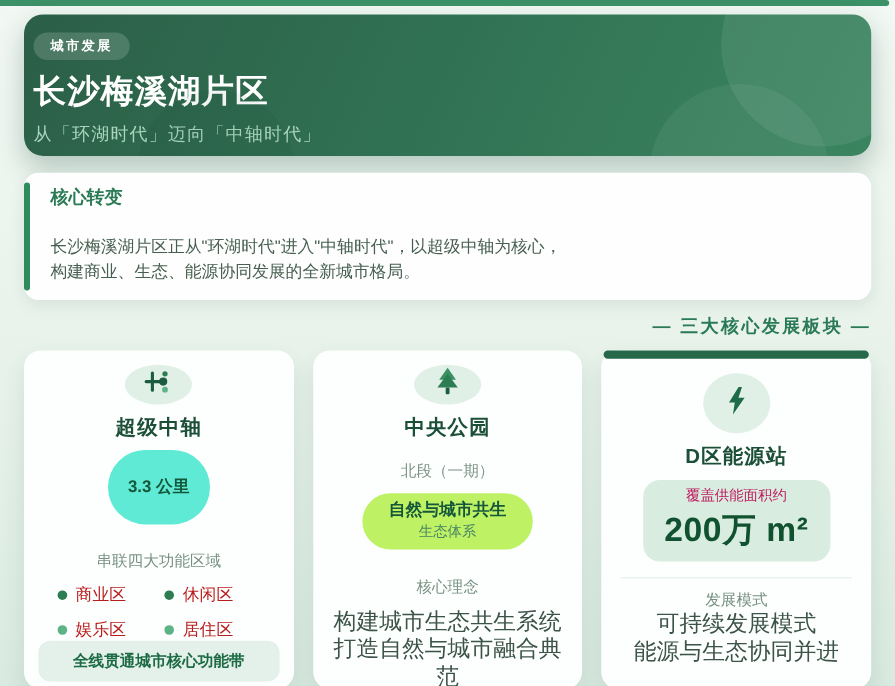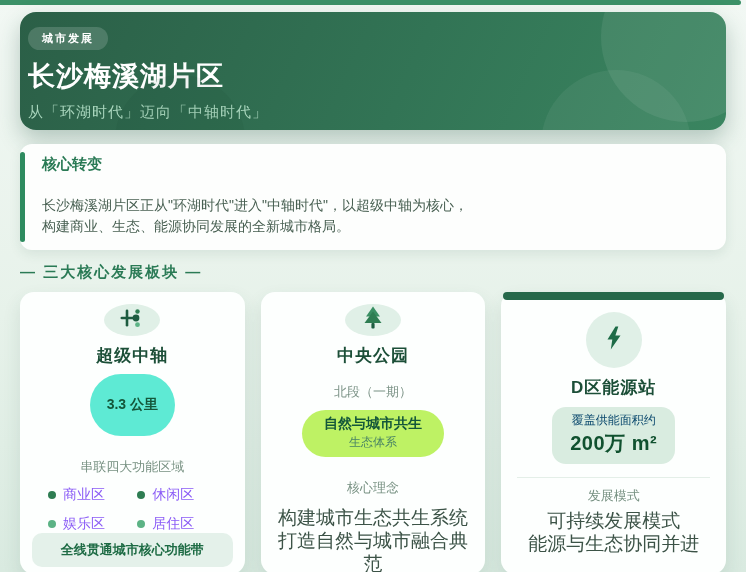--- a/index.html
+++ b/index.html
@@ -33,49 +33,49 @@
   
   .trans-card{
     margin-top:14px;background:#fdfefd;border-radius:12px;position:relative;
     padding:11px 22px 13px;box-shadow:0 4px 12px rgba(40,90,70,.10);
   }
   .trans-accent{position:absolute;left:0;top:8px;bottom:8px;width:5px;border-radius:6px;background:#2e8b5f;}
   .trans-title{font-size:15px;font-weight:bold;color:#2a7a55;margin-bottom:21px;}
   .trans-line{font-size:14px;color:#475f51;line-height:21px;}
 
   
-  .section-heading{margin:13px 0 10px;text-align:left;font-size:15px;font-weight:bold;color:#2a7a55;letter-spacing:2px;}
+  .section-heading{margin:13px 0 10px;text-align:right;font-size:15px;font-weight:bold;color:#2a7a55;letter-spacing:2px;}
 
   
   .cards{display:flex;gap:16px;align-items:stretch;height:282px;}
   .card{
     flex:1;background:#fdfffe;border-radius:14px;box-sizing:border-box;
     box-shadow:0 8px 18px rgba(40,90,70,.12);
     padding:0 12px 13px;display:flex;flex-direction:column;text-align:center;
   }
   .card-cap{height:8px;background:#26684a;border-radius:999px;margin:0 -10px;}
   .icon-circle{width:56px;height:56px;border-radius:50%;background:#e0f0e7;margin:12px auto 8px;display:flex;align-items:center;justify-content:center;}
   .card-title{font-size:17px;font-weight:bold;color:#1c4f38;letter-spacing:1px;}
   .card-subtitle{margin-top:16px;font-size:13px;color:#7d9488;}
   .stat-pill{display:inline-block;align-self:center;margin-top:7px;background:#5eead4;color:#14573a;font-weight:bold;font-size:14px;padding:22px 17px;border-radius:999px;}
   .divider{height:1px;background:#e4efe8;margin:13px 4px 9px;}
   .small-label{font-size:13px;color:#779182;}
   .zones{display:grid;grid-template-columns:1fr 1fr;row-gap:11px;margin-top:10px;padding:0 6px 0 16px;}
-  .zone{display:flex;align-items:center;gap:7px;font-size:14px;color:#8b5cf6;}
+  .zone{display:flex;align-items:center;gap:7px;font-size:14px;color:#b91c1c;}
   .dot{width:8px;height:8px;border-radius:50%;flex:0 0 auto;}
   .dot-dark{background:#2e7d52;}
   .dot-light{background:#5cb385;}
   .card-footer-pill{margin-top:auto;background:#e4f1ea;border-radius:10px;padding:8px 4px;font-size:13px;font-weight:bold;color:#1d6b44;}
   .card-footer-pill.lighter{background:#edf6f1;}
   .eco-pill{display:inline-block;align-self:center;margin-top:9px;background:#bef264;border-radius:999px;padding:5px 22px 6px;}
   .eco-pill .l1{font-size:14px;font-weight:bold;color:#14573a;}
   .eco-pill .l2{font-size:12px;color:#4a8465;margin-top:1px;}
   .area-pill{display:inline-block;align-self:center;margin-top:8px;background:#d9ece0;border-radius:14px;padding:5px 18px 7px;}
-  .area-pill .l1{font-size:12px;color:#0c4a6e;}
-  .area-pill .l2{font-size:20px;font-weight:bold;color:#10512f;margin-top:1px;letter-spacing:.5px;}
+  .area-pill .l1{font-size:12px;color:#be185d;}
+  .area-pill .l2{font-size:28px;font-weight:bold;color:#10512f;margin-top:1px;letter-spacing:.5px;}
   .card-lines{margin-top:9px;font-size:19px;color:#3c5347;line-height:23px;}
   .tags-row{display:flex;justify-content:center;align-items:center;gap:10px;margin-top:9px;}
   .tag{background:#cfe9da;color:#157a4d;font-weight:bold;font-size:13px;padding:6px 15px;border-radius:10px;}
   .plus{color:#2e7d52;font-weight:bold;font-size:15px;}
 
   
   .footer-bar{margin-top:12px;background:#cde6d8;border-radius:999px;text-align:center;padding:6px 0;font-size:14px;font-weight:bold;color:#1d6b44;letter-spacing:1px;}
 </style>
 </head>
 <body>

